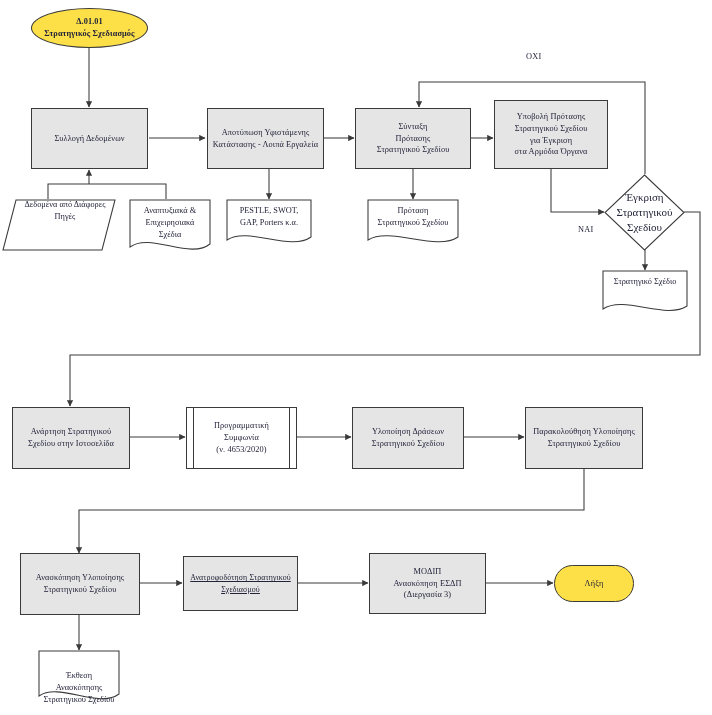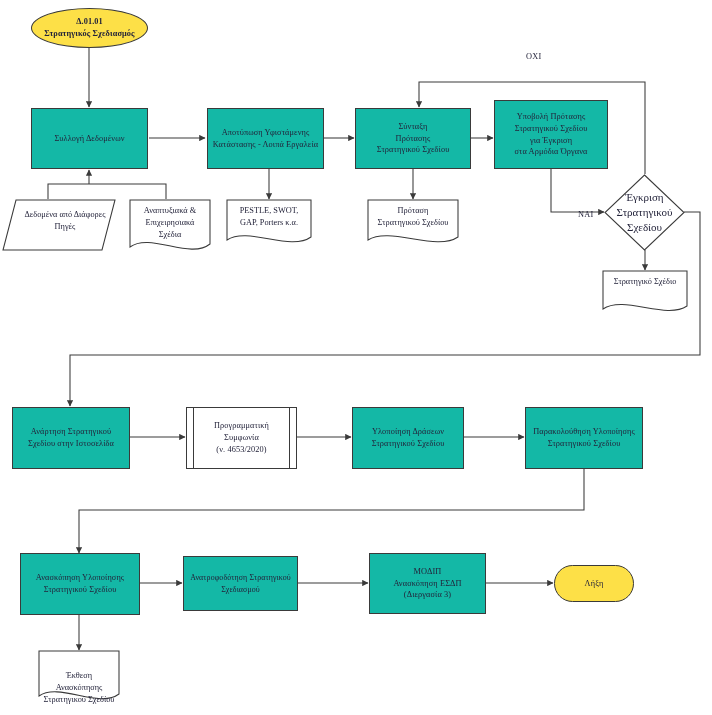--- a/index.html
+++ b/index.html
@@ -30,21 +30,21 @@
     justify-content:center;
     text-align:center;
     font-size:8.3px;
     line-height:1.42;
     color:#23233a;
     letter-spacing:.1px;
   }
   .node .txt{ padding:0 4px; width:100%; }
   .proc{
     border:1px solid #3a3a3a;
-    background:#14b8a6;
+    background:#e5e5e5;
   }
   .predef{
     border:1px solid #3a3a3a;
     background:#ffffff;
   }
   .predef::before,.predef::after{
     content:"";
     position:absolute;
     top:0; bottom:0;
     width:0;
@@ -71,21 +71,20 @@
   }
   .para-wrap{ position:absolute; }
   .para-wrap .para-svg{ position:absolute; left:0; top:0; pointer-events:none; }
   .para-wrap .para-txt{
     position:absolute;
     left:12px; right:0; top:0;
     text-align:center;
     font-size:8.3px;
     line-height:1.42;
     color:#23233a;
-    padding-top:10px;
   }
   .dia-wrap{ position:absolute; }
   .dia-wrap .dia-svg{ position:absolute; left:0; top:0; pointer-events:none; }
   .dia-wrap .dia-txt{
     position:absolute;
     left:0; right:0; top:0;
     bottom:0;
     display:flex;
     align-items:center;
     justify-content:center;
@@ -247,21 +246,21 @@
     <div class="dia-txt">
       <div>
         <div>Έγκριση</div>
         <div>Στρατηγικού</div>
         <div>Σχεδίου</div>
       </div>
     </div>
   </div>
 
   <div class="edge-label" style="left:526px; top:52px;">ΟΧΙ</div>
-  <div class="edge-label" style="left:578px; top:210px;">ΝΑΙ</div>
+  <div class="edge-label" style="left:578px; top:225px;">ΝΑΙ</div>
 
   <div class="doc-wrap" style="left:602px; top:270px; width:86px; height:48px;">
     <svg class="doc-svg" width="86" height="48" viewBox="0 0 86 48" xmlns="http://www.w3.org/2000/svg">
       <path d="M 1 1 L 85 1 L 85 36 C 64 50, 22 25, 1 39 Z" fill="#ffffff" stroke="#3a3a3a" stroke-width="1.05"></path>
     </svg>
     <div class="doc-txt" style="">
       <div>Στρατηγικό Σχέδιο</div>
     </div>
   </div>
 
@@ -306,21 +305,21 @@
       <path d="M 1 1 L 81 1 L 81 44 C 61 59, 21 32, 1 46 Z" fill="#ffffff" stroke="#3a3a3a" stroke-width="1.05"></path>
     </svg>
     <div class="doc-txt" style="padding-top:20px;">
       <div>Έκθεση</div>
       <div>Ανασκόπησης</div>
       <div>Στρατηγικού Σχεδίου</div>
     </div>
   </div>
 
   <div class="node proc" style="left:183px; top:556px; width:115px; height:55px;">
-    <div class="txt" style="font-size:7.9px;">
+    <div class="txt" style="font-size:7.9px;text-decoration:underline;">
       <div>Ανατροφοδότηση Στρατηγικού</div>
       <div>Σχεδιασμού</div>
     </div>
   </div>
 
   <div class="node proc" style="left:369px; top:553px; width:117px; height:61px;">
     <div class="txt">
       <div>ΜΟΔΙΠ</div>
       <div>Ανασκόπηση ΕΣΔΠ</div>
       <div>(Διεργασία 3)</div>

